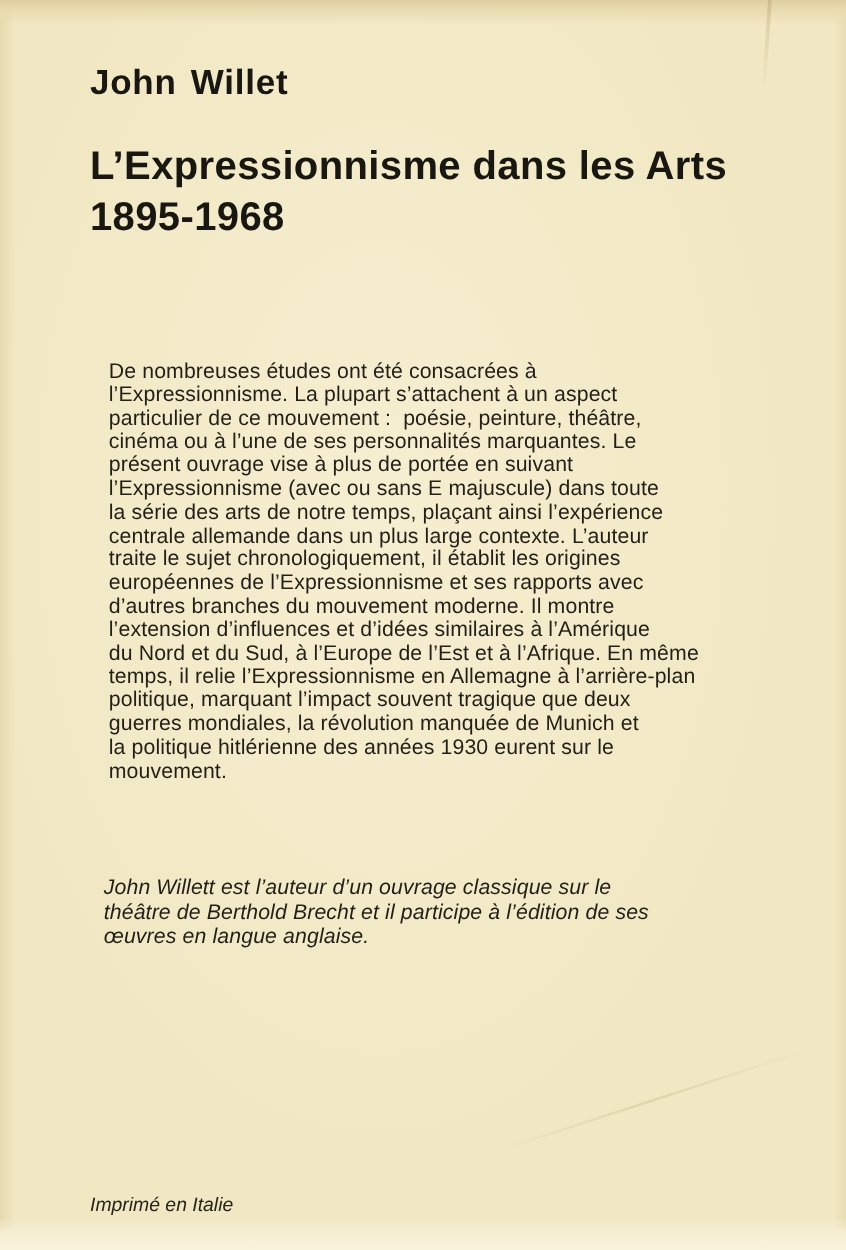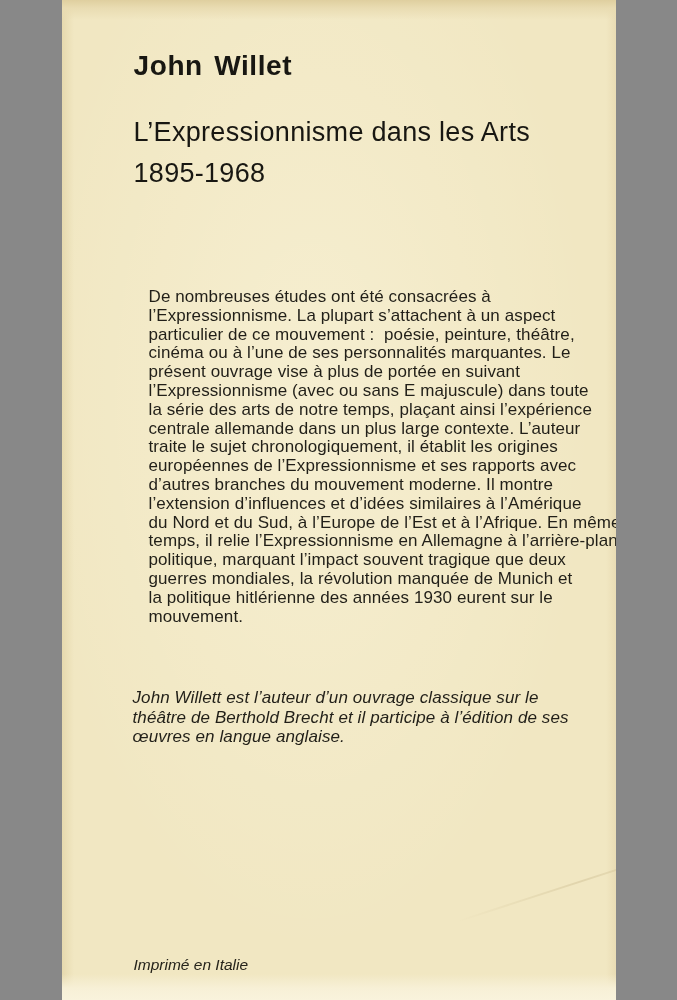--- a/index.html
+++ b/index.html
@@ -1,18 +1,18 @@
 <!DOCTYPE html>
 <html><head>
 <meta charset="utf-8">
 <style>
   html, body { margin: 0; padding: 0; background: #888; }
   .page {
     position: relative;
-    width: 554px;
+    width: 677px;
     height: 1000px;
     margin: 0 auto;
     overflow: hidden;
     background-color: #f1e7c2;
     background-image:
       linear-gradient(180deg, #dfcf9f 0px, #e9dcb2 8px, rgba(241,231,194,0) 20px),
       linear-gradient(0deg, #f9f3dc 0px, #f7f0d6 12px, rgba(241,231,194,0) 26px),
       linear-gradient(90deg, #e6d9ae 0px, rgba(241,231,194,0) 12px),
       linear-gradient(270deg, #e9dcb4 0px, rgba(241,231,194,0) 10px),
       radial-gradient(ellipse at 45% 40%, rgba(255,252,235,0.35) 0%, rgba(241,231,194,0) 65%);
@@ -39,22 +39,22 @@
     font-weight: 700;
     letter-spacing: 0.6px;
     word-spacing: 3px;
     color: #181712;
     white-space: pre;
   }
   .book-title {
     position: absolute;
     left: 72px; top: 112px;
     margin: 0;
-    font-size: 27px;
-    font-weight: 400;
+    font-size: 32px;
+    font-weight: 700;
     letter-spacing: 0.3px;
     line-height: 41px;
     color: #181712;
     white-space: pre;
   }
   .blurb {
     position: absolute;
     left: 71px; top: 272px;
     width: 580px;
   }
@@ -62,21 +62,21 @@
     margin: 16px;
     font-size: 17px;
     line-height: 18.8px;
     letter-spacing: 0.1px;
     white-space: pre;
   }
   .blurb p.indented { text-indent: 30px; }
   .author-note {
     position: absolute;
     left: 71px; top: 688px;
-    margin: 0;
+    margin: 12px;
     font-size: 17px;
     line-height: 19.5px;
     font-style: italic;
     letter-spacing: 0.1px;
     white-space: pre;
   }
   .printed-in {
     position: absolute;
     left: 72px; top: 956px;
     font-size: 15.5px;

